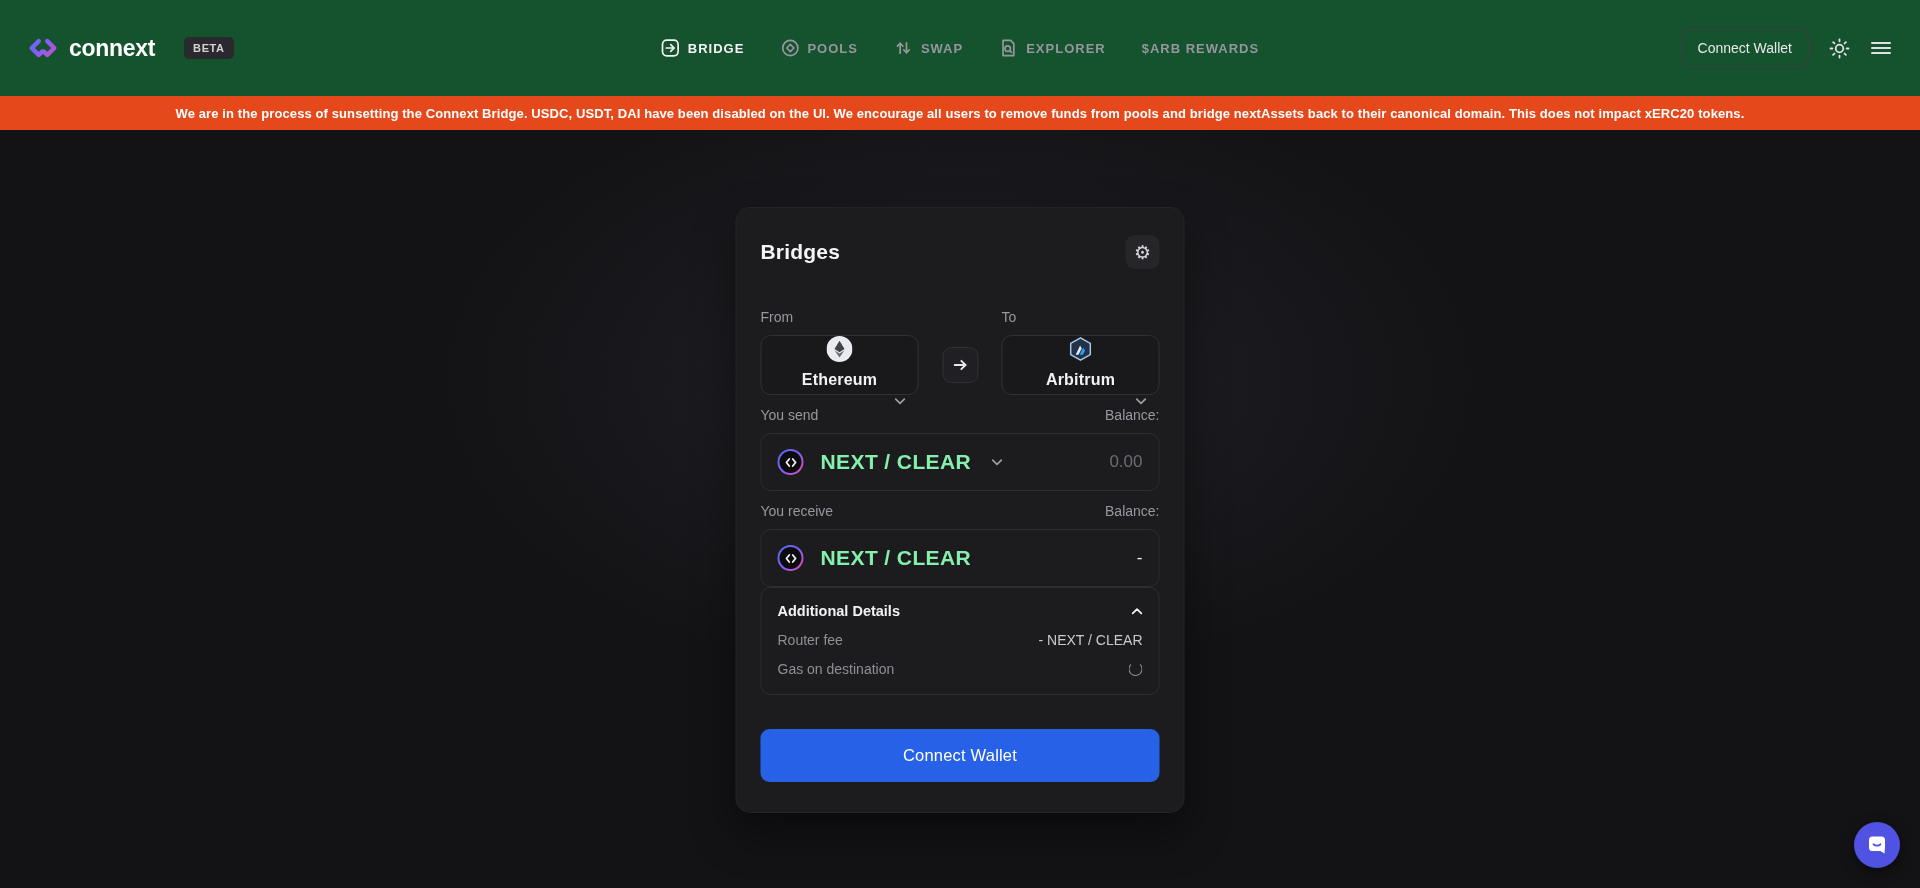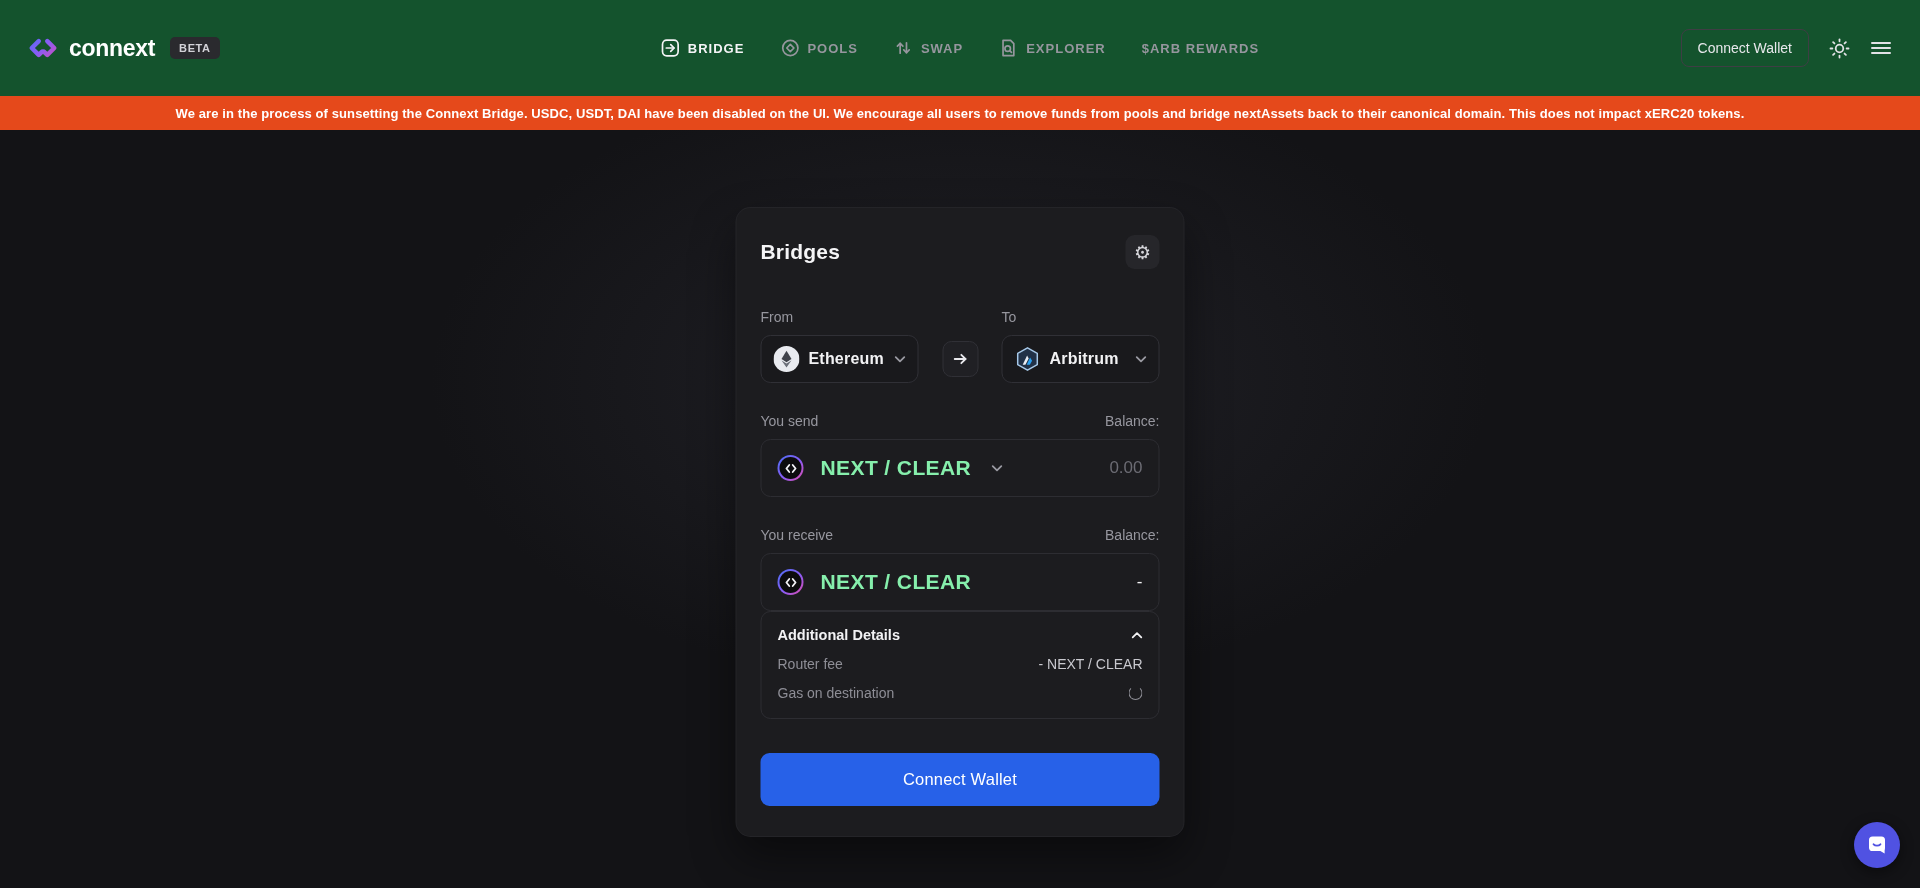--- a/index.html
+++ b/index.html
@@ -12,21 +12,21 @@
   
   .topbar {
     height: 96px; background: #14532d;
     display: flex; align-items: center;
     padding: 0 28px; position: relative;
   }
   .brand { display: flex; align-items: center; gap: 11px; cursor: pointer; }
   .brand-name { font-size: 23px; font-weight: 700; color: #ffffff; letter-spacing: -0.3px; }
   .beta-badge {
     background: #2a2a2e; color: #d2d2d7; font-size: 11px; font-weight: 600;
-    letter-spacing: 0.6px; padding: 5px 9px; border-radius: 5px; margin-left: 4px;
+    letter-spacing: 0.6px; padding: 5px 9px; border-radius: 5px; margin-left: 18px;
   }
   .main-nav {
     position: absolute; left: 50%; top: 50%; transform: translate(-50%,-50%);
     display: flex; align-items: center; gap: 36px;
   }
   .nav-item {
     display: flex; align-items: center; gap: 8px;
     font-size: 13px; font-weight: 600; letter-spacing: 1px;
     color: #96969e; cursor: pointer; white-space: nowrap;
   }
@@ -65,32 +65,32 @@
   .card-title { font-size: 21px; font-weight: 600; color: #f5f5f7; letter-spacing: 0.2px; }
   .gear-btn {
     width: 34px; height: 34px; border-radius: 9px; border: none; background: #26262a;
     color: #d6d6db; font-size: 19px; line-height: 1; cursor: pointer;
     display: flex; align-items: center; justify-content: center;
   }
   .chain-labels, .chain-row { display: grid; grid-template-columns: 158px 1fr 158px; align-items: center; }
   .chain-labels { margin-top: 40px; font-size: 14px; color: #97979f; }
   .chain-row { margin-top: 10px; }
   .chain-select {
-    height: 48px; display: flex; align-items: center; gap: 9px; padding: 0 12px;
+    height: 60px; display: flex; align-items: center; gap: 9px; padding: 0 12px;
     background: #19191c; border: 1px solid #303036; border-radius: 10px;
     color: #f2f2f4; font-size: 16px; font-weight: 600; font-family: inherit;
-    cursor: pointer; letter-spacing: 0.2px;
+    cursor: pointer; letter-spacing: 0.2px; flex-direction: column;
   }
   .chain-select .chev { margin-left: auto; }
   .swap-dir-btn {
     justify-self: center; width: 36px; height: 36px; border-radius: 9px;
     background: #202024; border: 1px solid #303036; color: #e8e8ec;
     display: flex; align-items: center; justify-content: center; cursor: pointer;
   }
-  .row-label { display: flex; justify-content: space-between; margin-top: 30px; font-size: 14px; color: #97979f; }
+  .row-label { display: flex; justify-content: space-between; margin-top: 12px; font-size: 14px; color: #97979f; }
   .amount-box {
     margin-top: 10px; height: 58px; border: 1px solid #2d2d32; border-radius: 10px;
     display: flex; align-items: center; padding: 0 16px; background: #1c1c1f;
   }
   .token-select {
     display: flex; align-items: center; gap: 17px; background: none; border: none;
     color: #86efac; font-size: 21px; font-weight: 600; letter-spacing: 0.4px;
     font-family: inherit; cursor: pointer; padding: 0;
   }
   .token-select.static { cursor: default; }

